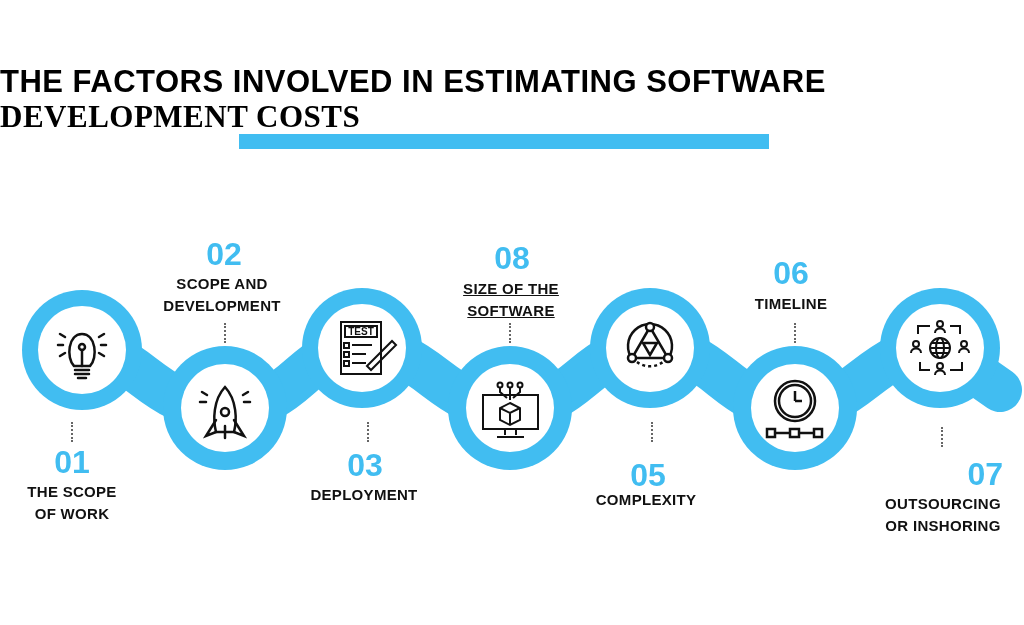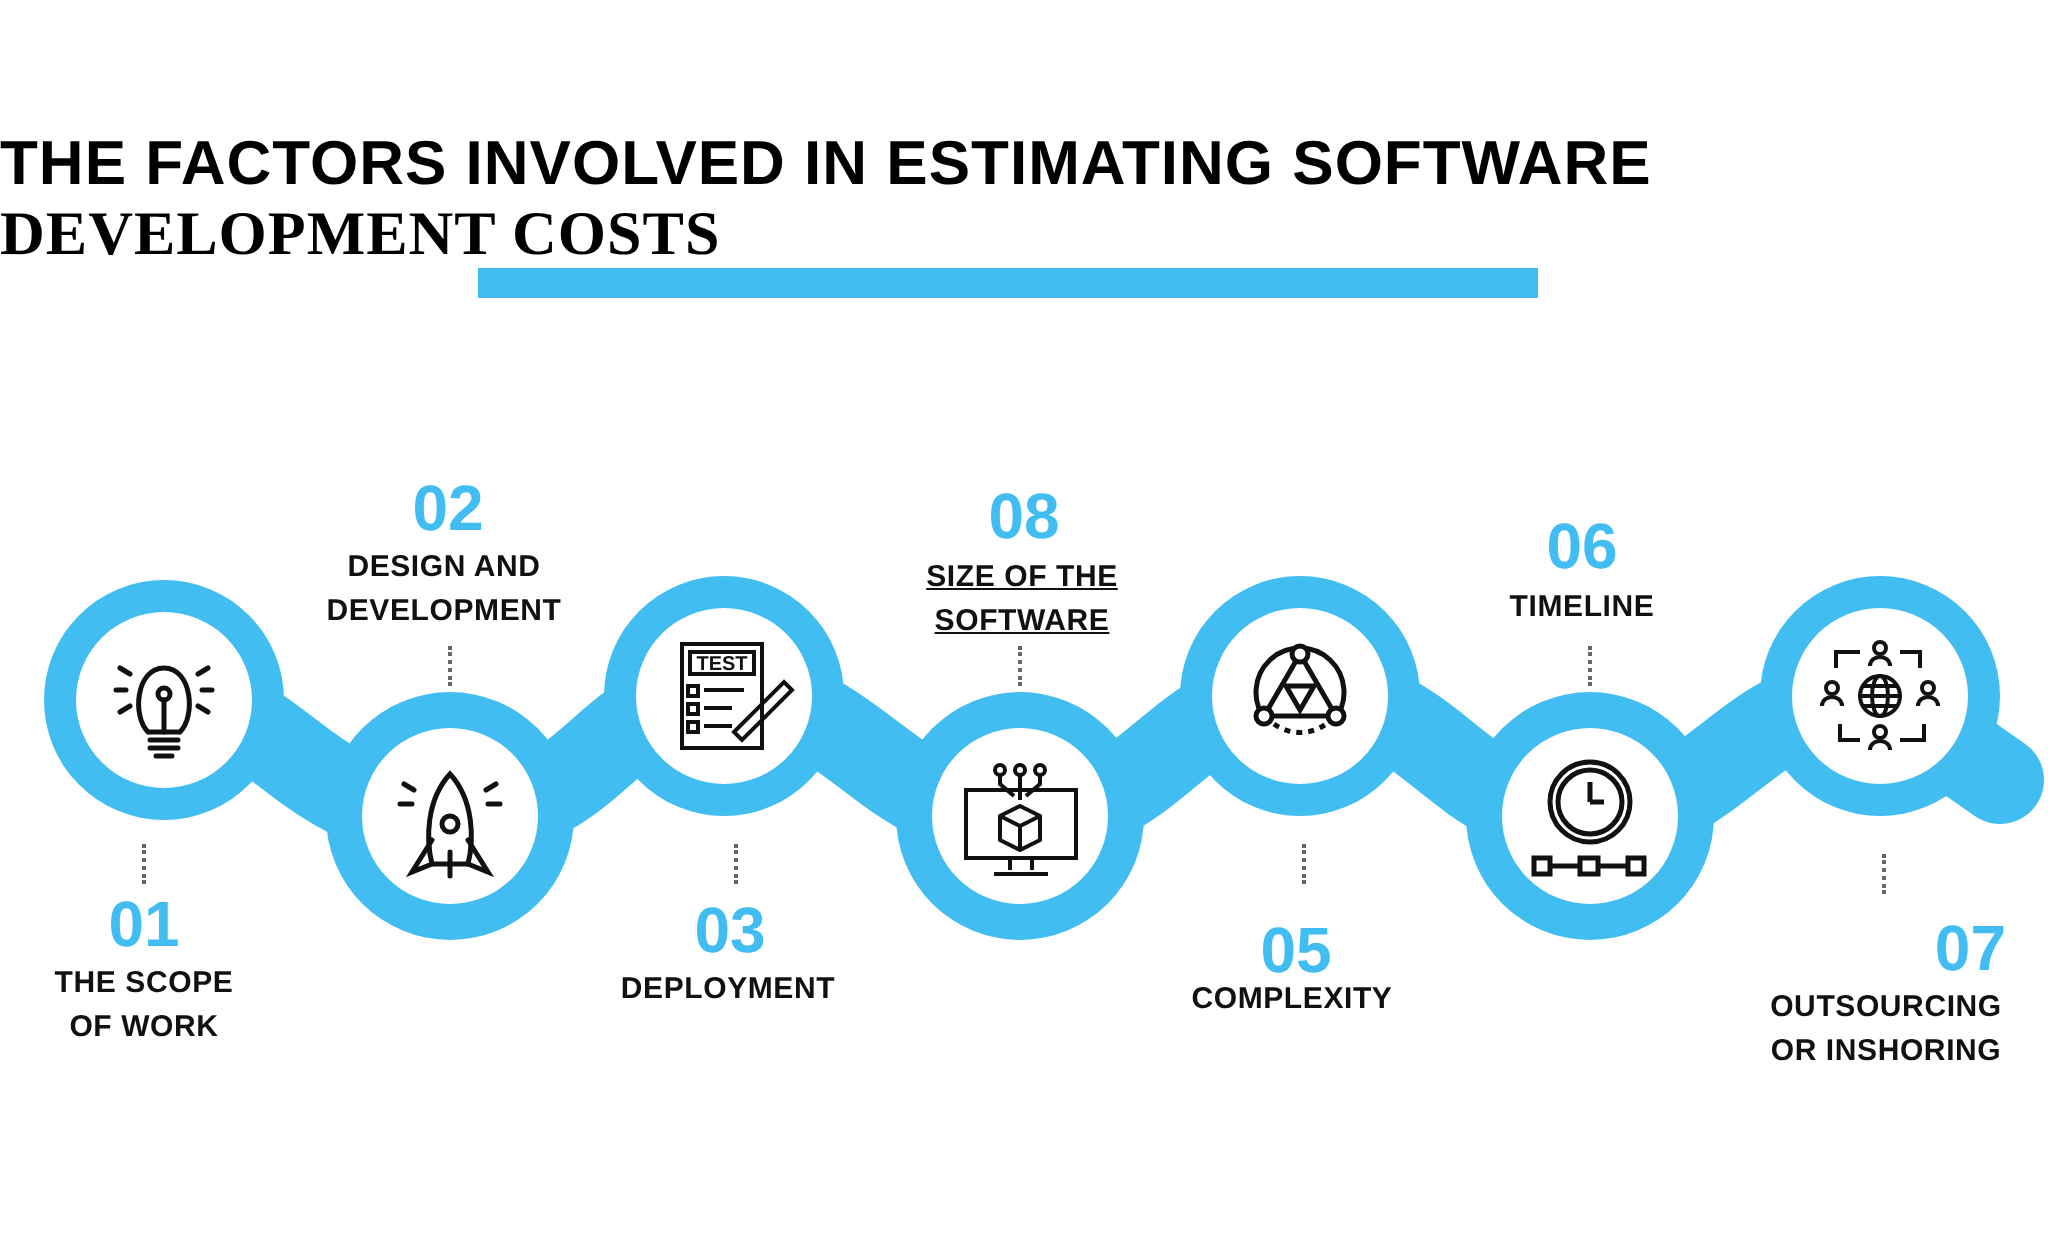--- a/index.html
+++ b/index.html
@@ -149,21 +149,21 @@
 <div class="dots" style="left:941px;top:427px;"></div>
 
 <div class="num" style="left:12px;top:444px;">01</div>
 <div class="lbl" style="left:-18px;top:481px;">
   <div>THE SCOPE</div>
   <div>OF WORK</div>
 </div>
 
 <div class="num" style="left:164px;top:236px;">02</div>
 <div class="lbl" style="left:132px;top:273px;">
-  <div>DESIGN AND</div>
+  <div>SCOPE AND</div>
   <div>DEVELOPMENT</div>
 </div>
 
 <div class="num" style="left:305px;top:447px;">03</div>
 <div class="lbl" style="left:274px;top:484px;">
   <div>DEPLOYMENT</div>
 </div>
 
 <div class="num" style="left:452px;top:240px;">08</div>
 <div class="lbl" style="left:421px;top:278px;text-decoration:underline;">

